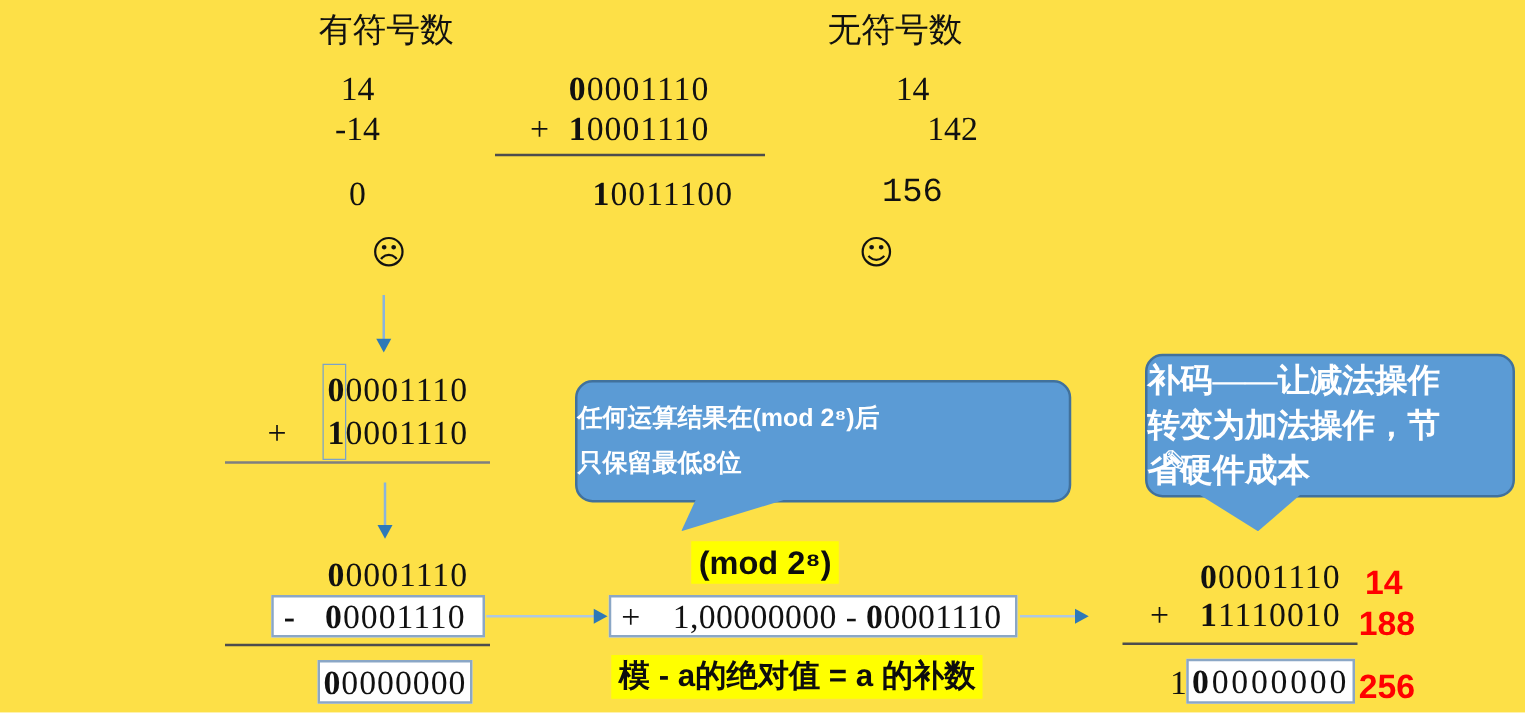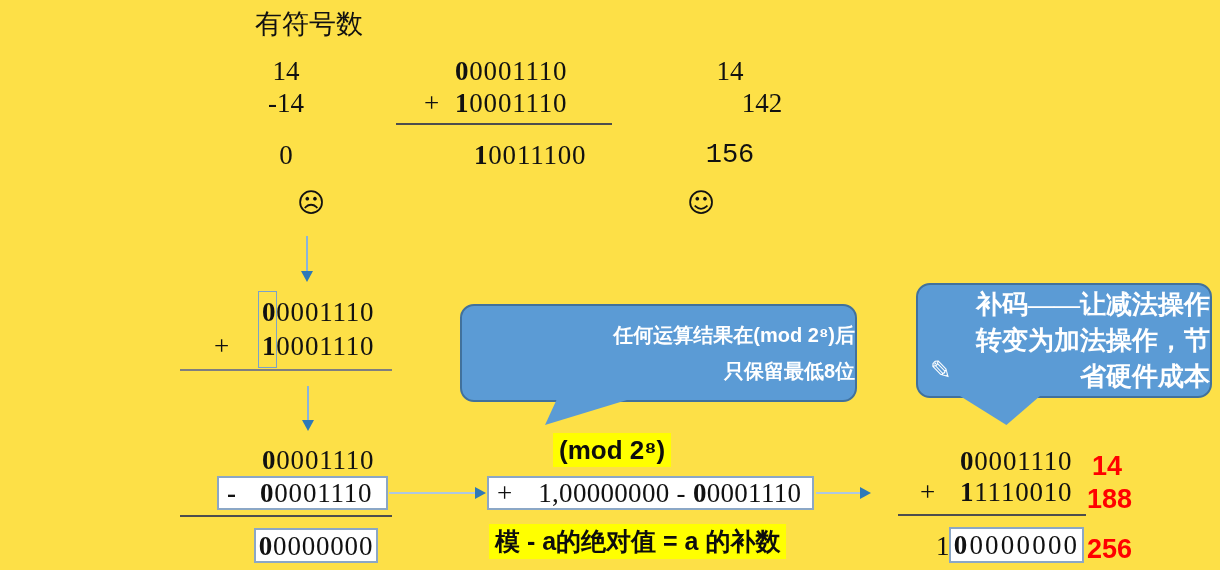--- a/index.html
+++ b/index.html
@@ -27,21 +27,21 @@
   
   .v-line{position:absolute;width:2px;background:#8ab4dc;}
   .v-head{position:absolute;width:0;height:0;border-left:6px solid transparent;
           border-right:6px solid transparent;border-top:11px solid #2e79b8;}
   .h-line{position:absolute;height:2px;background:#aec8e2;}
   .h-head{position:absolute;width:0;height:0;border-top:6px solid transparent;
           border-bottom:6px solid transparent;border-left:11px solid #2e79b8;}
   
   .bubble{position:absolute;background:#5B9BD5;border:2.5px solid #41719C;border-radius:14px;
           color:#fff;box-sizing:border-box;display:flex;flex-direction:column;
-          justify-content:center;align-items:flex-end;}
+          justify-content:center;align-items:flex-start;}
   .bubble .ln{white-space:nowrap;}
   .bubble-mod-text{font-family:"Liberation Sans","DejaVu Sans",sans-serif;font-weight:700;
           font-size:20px;line-height:36px;}
   .bubble-comp-text{font-family:"Liberation Serif","DejaVu Serif",serif;font-weight:600;
           font-size:26px;line-height:36px;}
   .tail{position:absolute;background:#5B9BD5;}
   .pencil{position:absolute;font-family:"DejaVu Sans",sans-serif;color:#fff;font-size:26px;}
   
   .hl{position:absolute;background:#FFFF00;color:#0d0d0d;
       font-family:"Liberation Sans","DejaVu Sans",sans-serif;font-weight:700;
@@ -49,20 +49,21 @@
   
   .red{position:absolute;color:#FF0000;font-family:"Liberation Sans","DejaVu Sans",sans-serif;
        font-weight:700;font-size:27px;line-height:30px;}
 </style>
 </head>
 <body>
 
 <div class="slide">
 
   <div class="abs hdr" style="left:255px;top:6px;">有符号数</div>
+  <div class="abs hdr" style="left:662px;top:6px;">无符号数</div>
 
   <div class="abs num ctr" style="left:246px;top:56px;width:80px;">14</div>
   <div class="abs bin" style="left:455px;top:56px;">
     <span class="b1">0</span><span>0001110</span>
   </div>
   <div class="abs num ctr" style="left:690px;top:56px;width:80px;">14</div>
 
   <div class="abs num ctr" style="left:246px;top:88px;width:80px;">-14</div>
   <div class="abs opr" style="left:424px;top:88px;">+</div>
   <div class="abs bin" style="left:455px;top:88px;">

